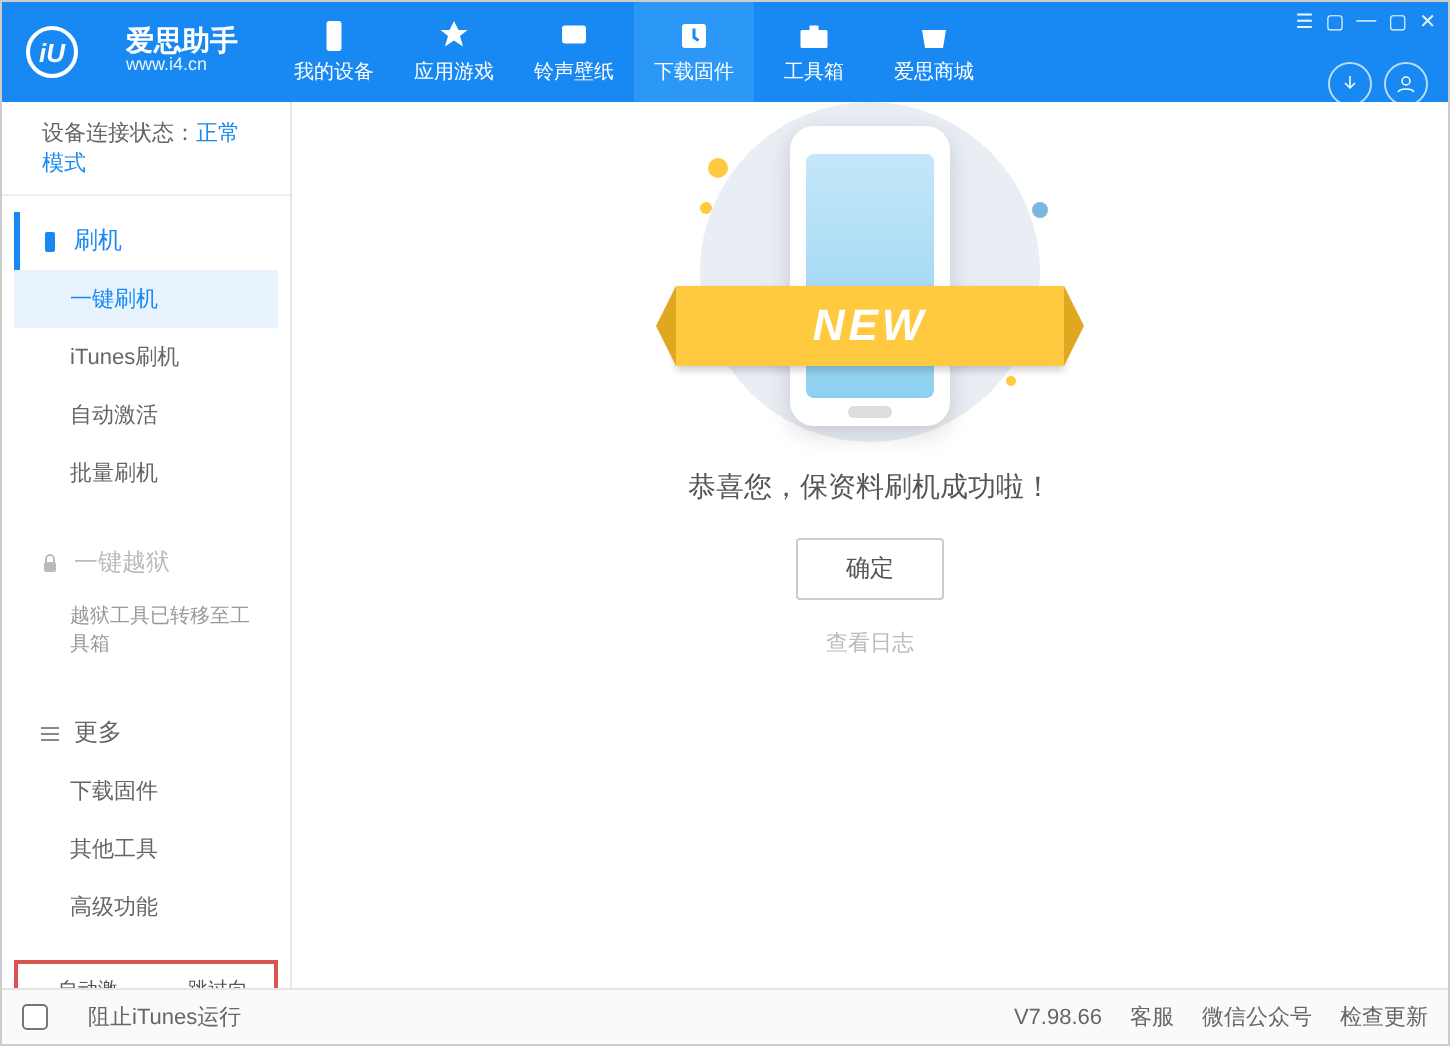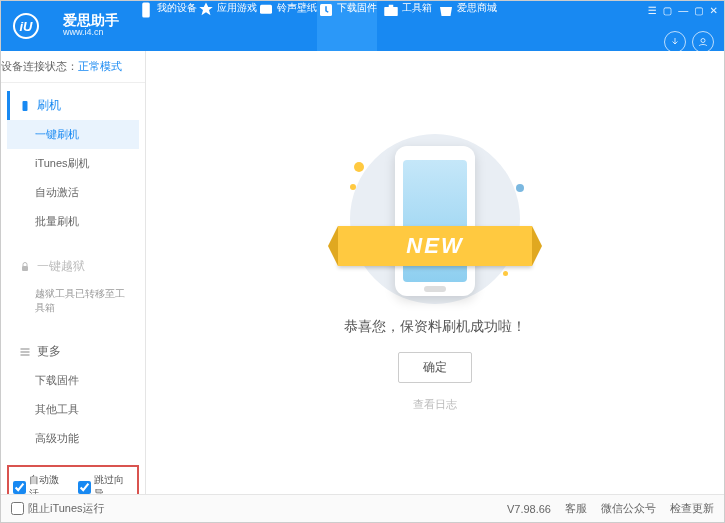--- a/index.html
+++ b/index.html
@@ -5,58 +5,58 @@
 *{margin:0;padding:0;box-sizing:border-box;font-family:"Microsoft YaHei",sans-serif}
 body{background:#fff;font-size:12px}
 .app{width:725px;height:523px;border:1px solid #ccc;display:flex;flex-direction:column;position:relative}
 .titlebar{height:50px;background:#1889f2;display:flex;align-items:center;color:#fff;position:relative}
 .logo-area{display:flex;align-items:flex-start;padding:0 12px;gap:24px}
 .logo-icon{width:26px;height:26px;border:2px solid #fff;border-radius:50%;display:flex;align-items:center;justify-content:center;font-weight:bold;font-size:13px;font-style:italic}
 .logo-text{display:flex;flex-direction:column;line-height:1.1}
 .logo-title{font-size:14px;font-weight:bold}
 .logo-url{font-size:9px;opacity:.9}
 .nav-tabs{display:flex;height:100%;margin-left:6px}
-.nav-tab{width:60px;display:flex;justify-content:center;gap:2px;cursor:pointer;font-size:10px}
+.nav-tab{width:60px;display:flex;flex-direction:column;align-items:center;justify-content:center;gap:2px;cursor:pointer;font-size:10px}
 .nav-tab.active{background:#2b98f8}
 .nav-tab svg{width:18px;height:18px;fill:#fff}
 .titlebar-right{position:absolute;right:6px;top:4px;display:flex;gap:8px;align-items:center}
 .win-btns{display:flex;gap:6px;font-size:10px}
 .win-btns span{cursor:pointer;opacity:.9}
 .circ-btn{width:22px;height:22px;border:1.5px solid rgba(255,255,255,.7);border-radius:50%;display:flex;align-items:center;justify-content:center;margin-top:12px}
 .circ-btn svg{width:12px;height:12px;fill:none;stroke:#fff;stroke-width:1.5}
 .body{flex:1;display:flex;overflow:hidden}
 .sidebar{width:145px;border-right:1px solid #e5e5e5;display:flex;flex-direction:column;background:#fff}
-.conn-status{padding:8px 0;font-size:11px;color:#666;border-bottom:1px solid #eee}
+.conn-status{padding:8px 20px;font-size:11px;color:#666;border-bottom:1px solid #eee}
 .conn-status .mode{color:#1889f2}
 .side-section{padding:8px 6px}
 .side-header{display:flex;align-items:center;gap:6px;padding:6px 12px;color:#666;font-size:12px}
 .side-header.blue{color:#1889f2;border-left:3px solid #1889f2;padding-left:9px}
 .side-header svg{width:12px;height:12px}
 .side-item{padding:7px 12px 7px 28px;font-size:11px;color:#666;cursor:pointer}
 .side-item.active{background:#e9f3fd;color:#1889f2}
 .side-note{padding:6px 12px 6px 28px;font-size:10px;color:#999;line-height:1.4}
 .checkbox-row{border:2px solid #d9534f;margin:4px 6px;padding:6px 4px;display:flex;gap:10px;font-size:10px;color:#555}
 .checkbox-row label{display:flex;align-items:center;gap:3px}
 .checkbox-row input{accent-color:#1889f2}
-.main{flex:1;display:flex;flex-direction:column;align-items:center;justify-content:center;position:relative;background:#fff}
+.main{flex:1;display:flex;flex-direction:column;align-items:center;position:relative;background:#fff}
 .illus{width:170px;height:170px;position:relative;margin-bottom:14px}
 .illus-circle{width:170px;height:170px;border-radius:50%;background:#e9eef4;position:absolute}
 .illus-phone{position:absolute;left:50%;top:12px;transform:translateX(-50%);width:80px;height:150px;background:#fff;border-radius:12px;box-shadow:0 4px 12px rgba(0,0,0,.15)}
 .illus-phone::before{content:"";position:absolute;left:8px;right:8px;top:14px;bottom:14px;background:linear-gradient(180deg,#c5e7f9,#8ecff0);border-radius:4px}
 .illus-phone::after{content:"";position:absolute;left:50%;bottom:4px;transform:translateX(-50%);width:22px;height:6px;background:#ddd;border-radius:3px}
 .illus-banner{position:absolute;left:-12px;right:-12px;top:92px;height:40px;background:#ffc940;display:flex;align-items:center;justify-content:center;color:#fff;font-weight:900;font-size:22px;letter-spacing:2px;font-style:italic;box-shadow:0 2px 4px rgba(0,0,0,.2)}
 .illus-banner::before,.illus-banner::after{content:"";position:absolute;top:0;width:0;height:0;border-top:20px solid transparent;border-bottom:20px solid transparent}
 .illus-banner::before{left:-10px;border-right:10px solid #e0a820}
 .illus-banner::after{right:-10px;border-left:10px solid #e0a820}
 .dot{position:absolute;border-radius:50%}
 .msg{font-size:14px;color:#555;margin-bottom:16px}
 .ok-btn{border:1px solid #ccc;background:#fff;padding:6px 24px;font-size:12px;color:#555;cursor:pointer;border-radius:2px}
 .log-link{margin-top:14px;font-size:11px;color:#bbb;cursor:pointer}
 .footer{height:28px;border-top:1px solid #e5e5e5;display:flex;align-items:center;padding:0 10px;font-size:11px;color:#666;justify-content:space-between;background:#fafafa}
-.footer-left{display:flex;align-items:center;gap:4px}
+.footer-left{display:flex;align-items:center;gap:20px}
 .footer-right{display:flex;gap:14px;align-items:center}
 .footer-right span{cursor:pointer}
 </style>
 </head>
 <body>
 
 <div class="app">
   <div class="titlebar">
     <div class="logo-area">
       <div class="logo-icon">iU</div>

